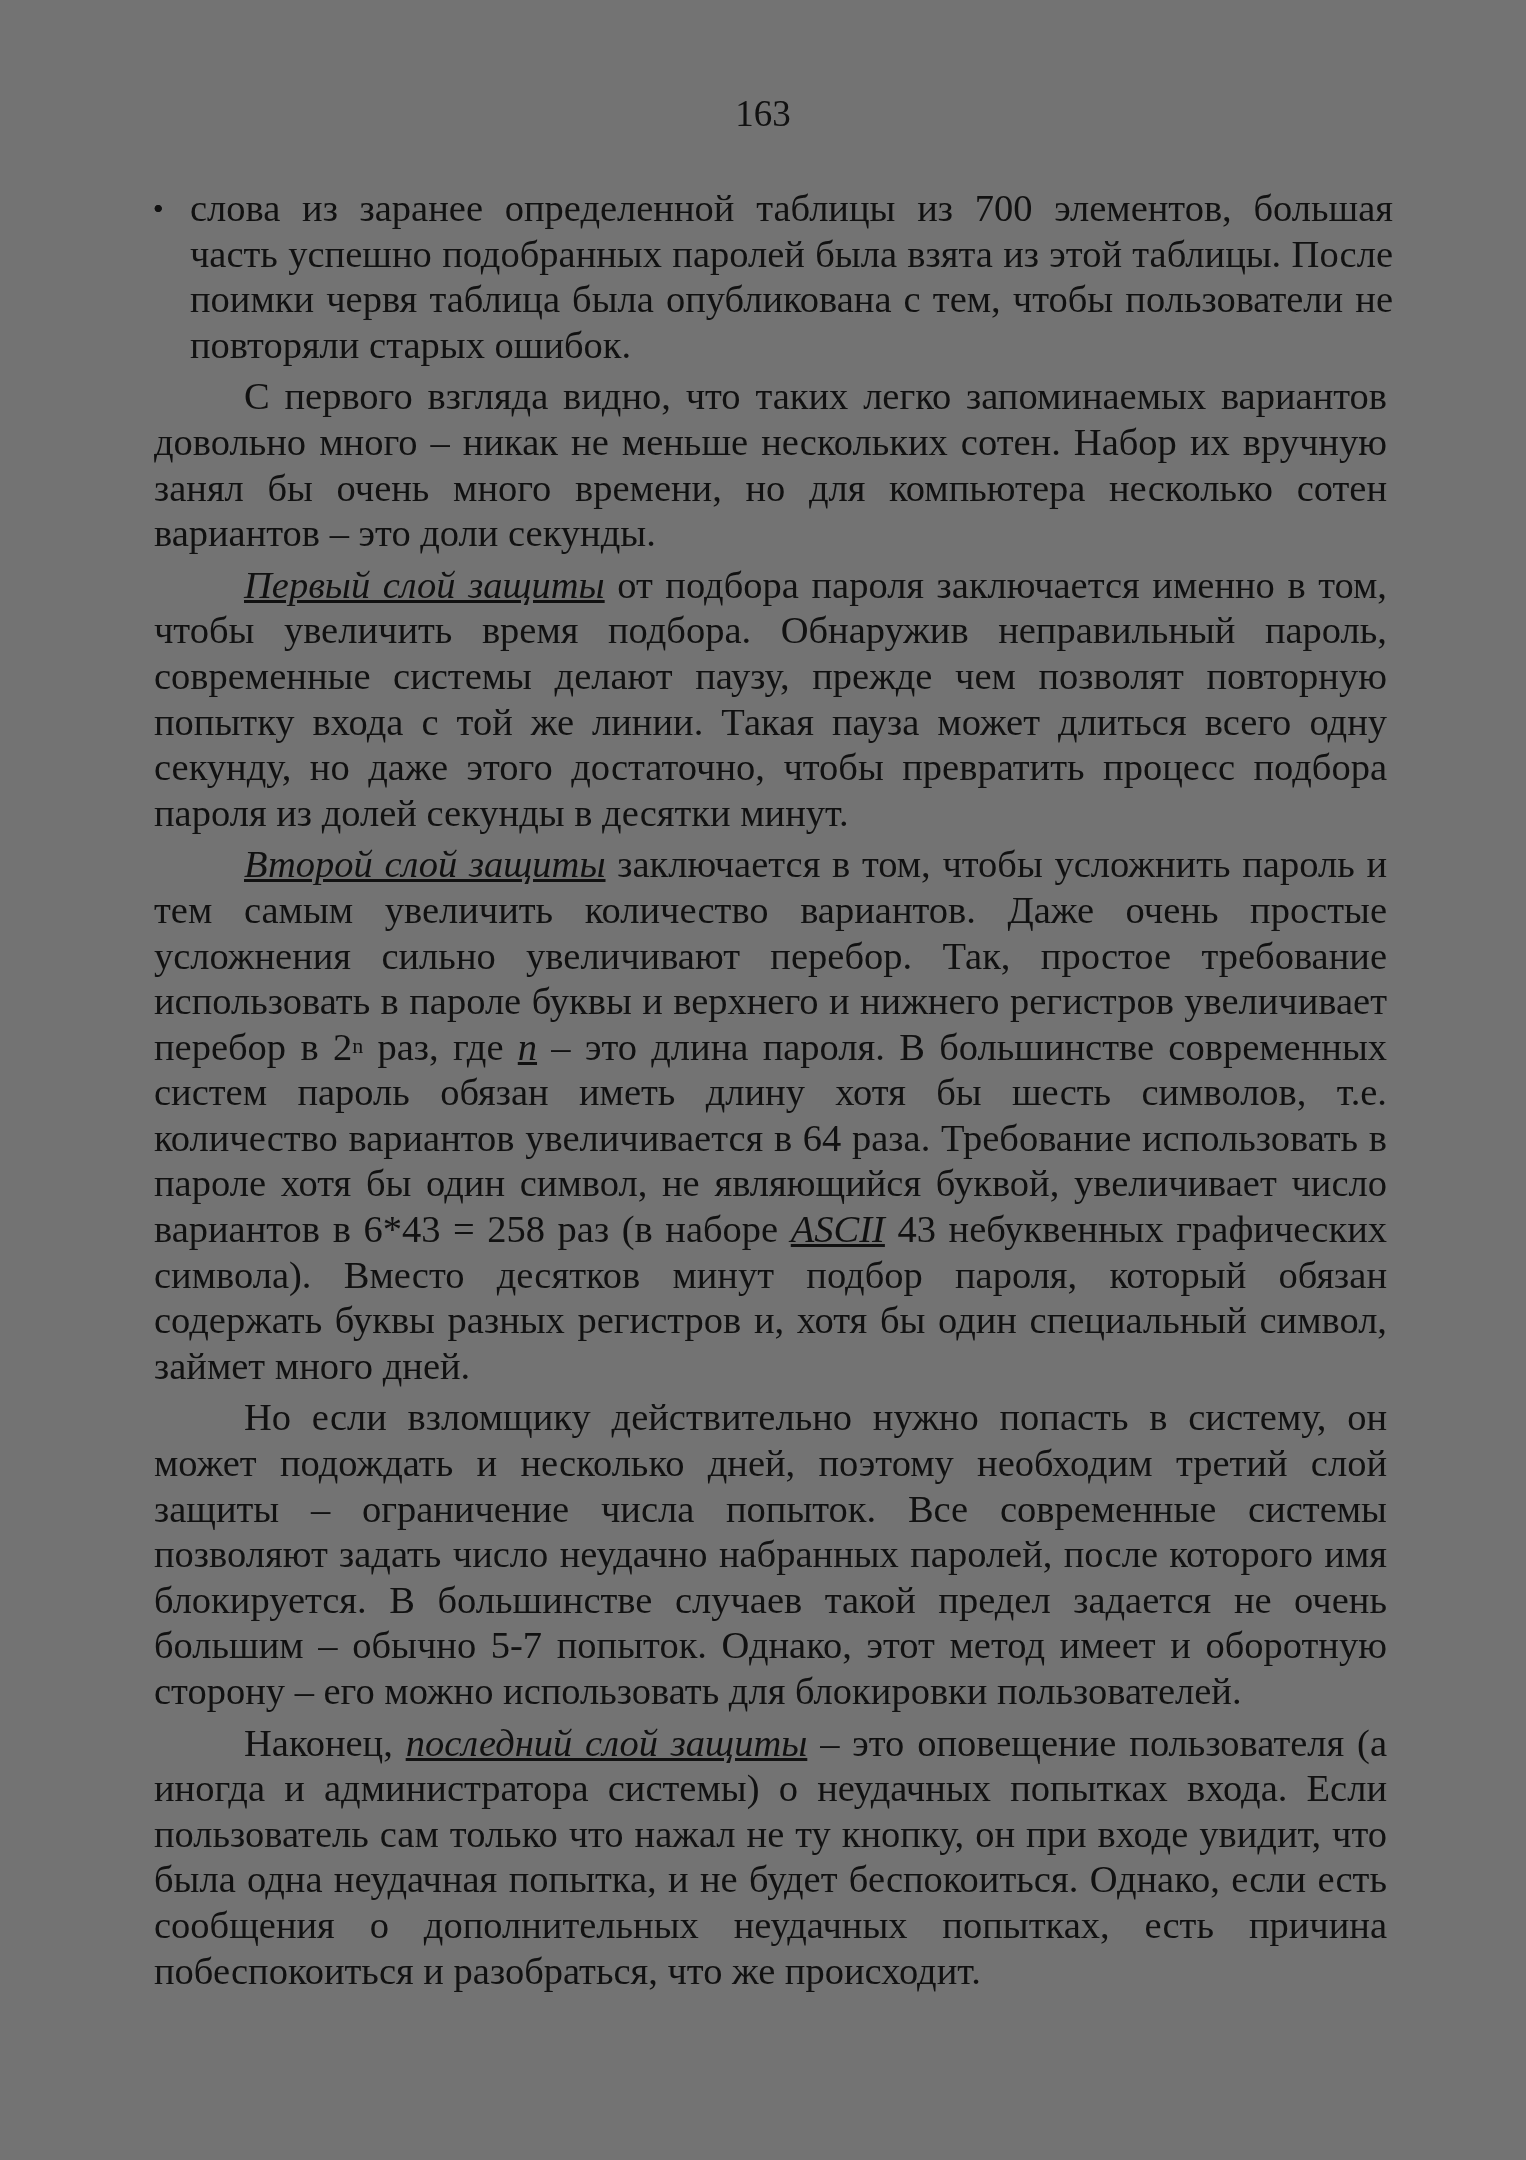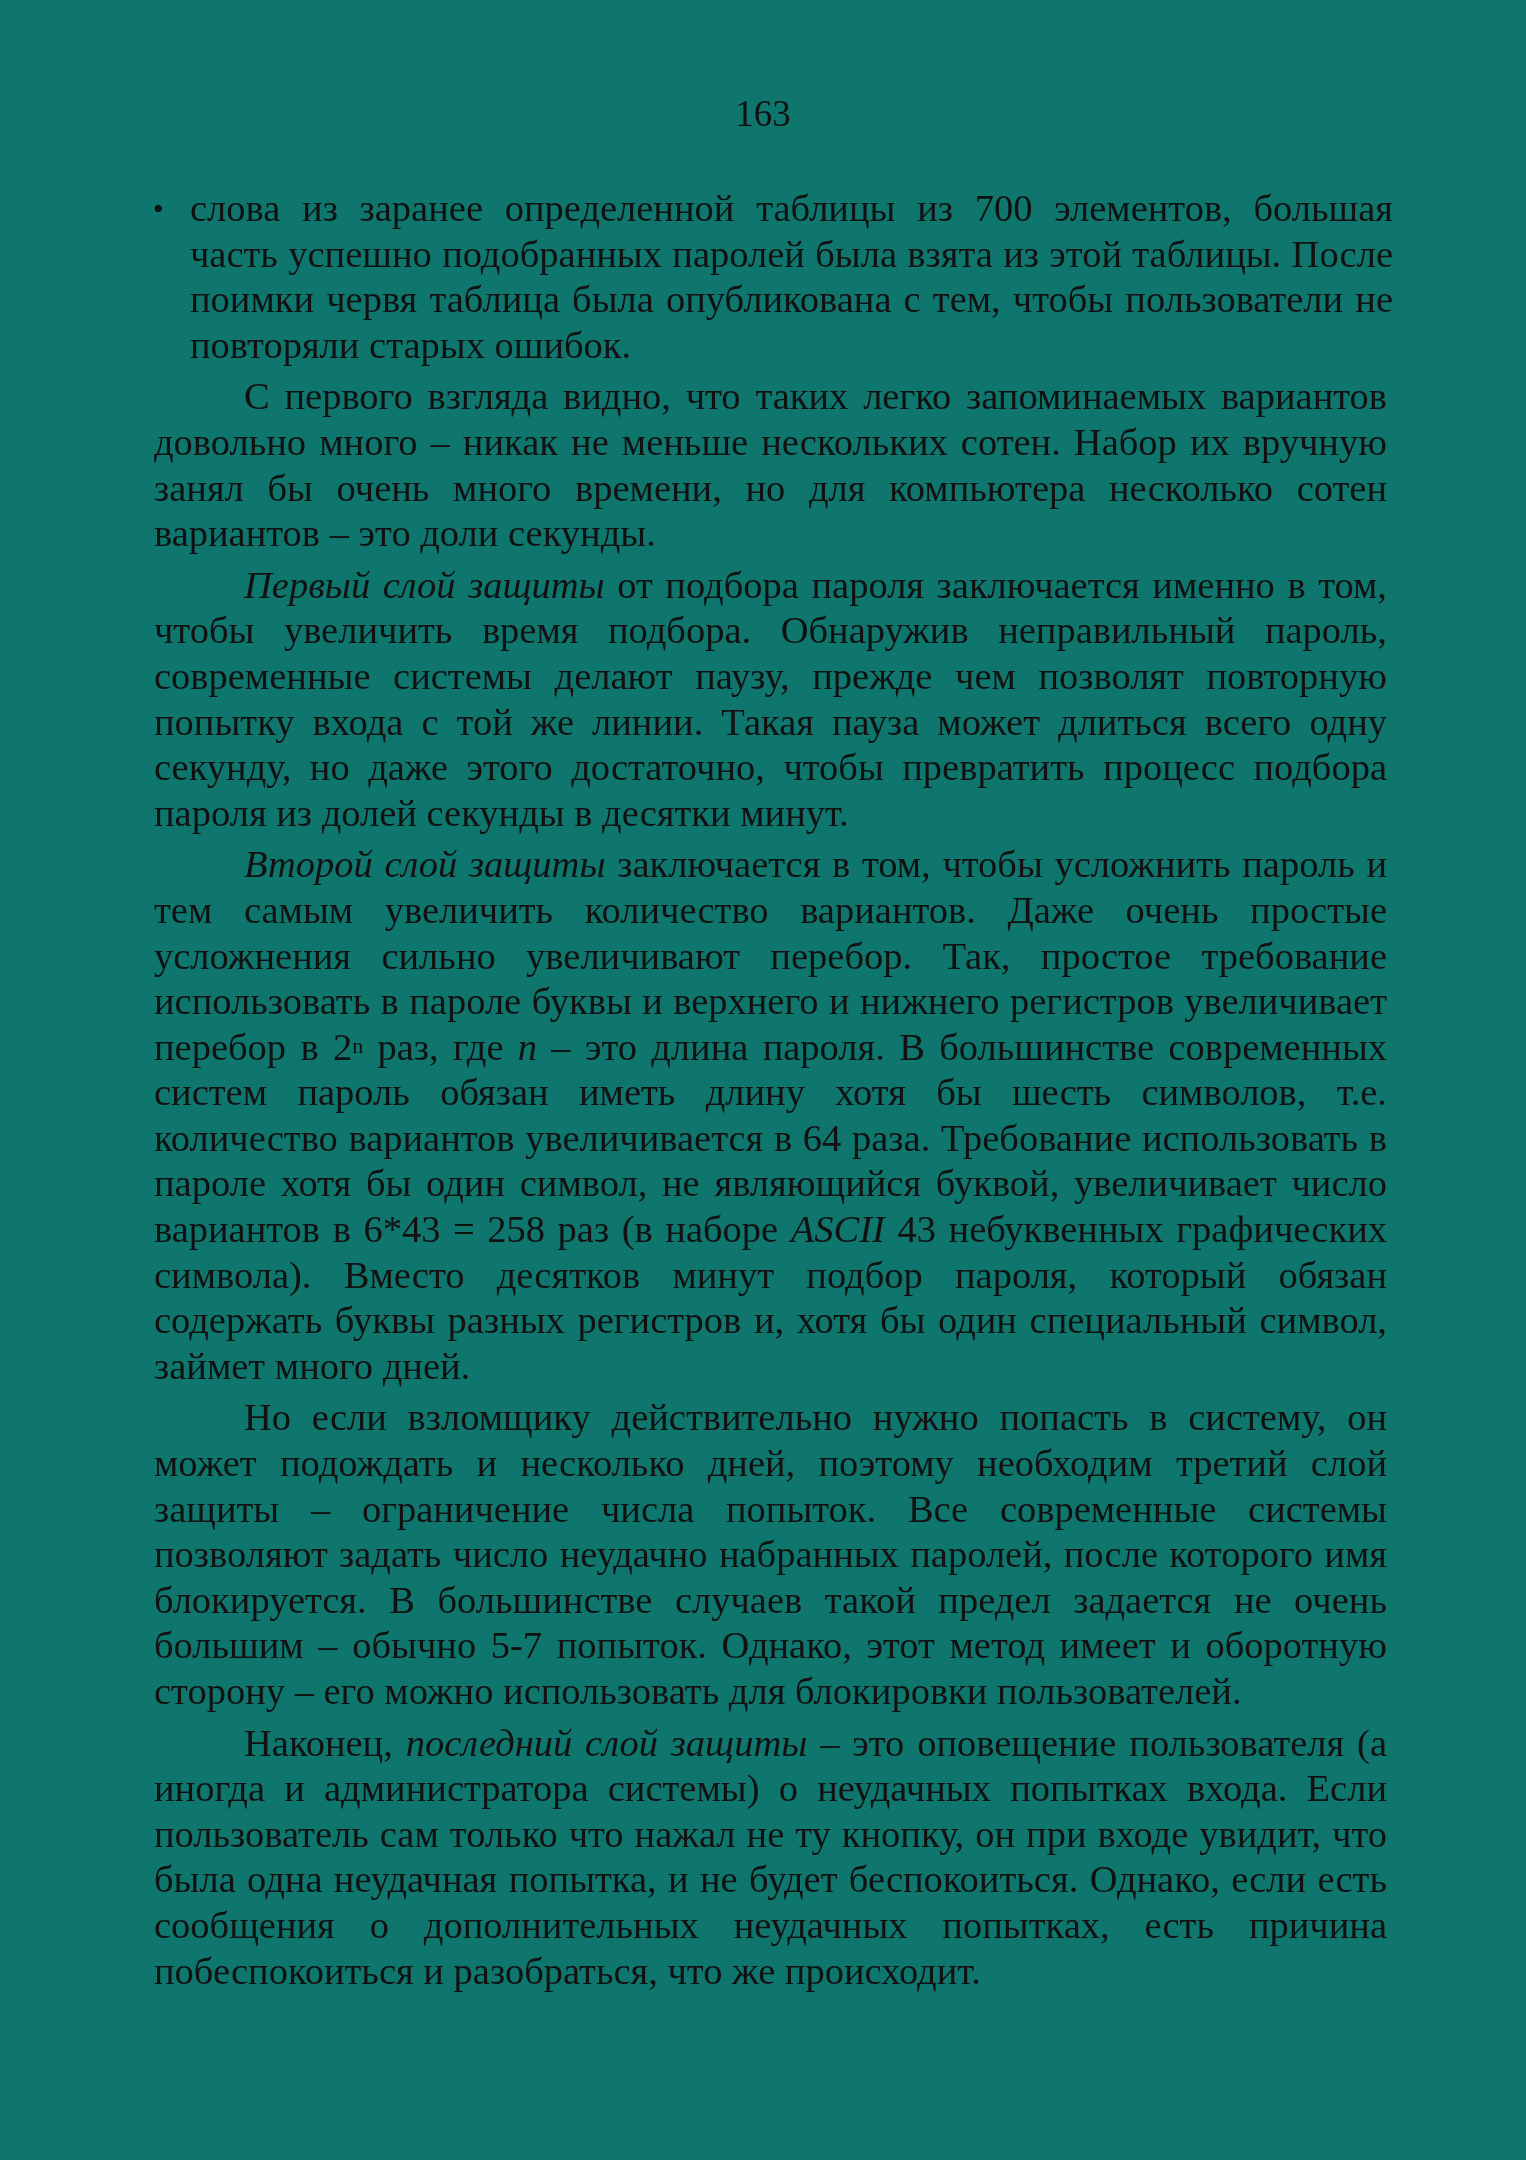--- a/index.html
+++ b/index.html
@@ -1,28 +1,28 @@
 <!DOCTYPE html>
 <html><head>
 <meta charset="utf-8">
 <style>
   html, body { margin:0; padding:0; background:#ffffff; }
   body { width:1526px; height:2160px; position:relative; overflow:hidden; }
-  .page { position:absolute; left:0; top:0; width:1526px; height:2160px; background:#0f766e; color:#111; }
+  .page { position:absolute; left:0; top:0; width:1526px; height:2160px; background:#737373; color:#111; }
   .page-number { position:absolute; top:92px; left:0; width:1526px; text-align:center;
     font-family:"Liberation Serif","DejaVu Serif",serif; font-size:37px; line-height:44px; }
   .body-text { position:absolute; left:148px; top:186px; width:1245px;
     font-family:"Liberation Serif","DejaVu Serif",serif; font-size:38.5px; line-height:45.6px;
     text-align:justify; }
   .body-text p { margin:6px; text-indent:90px; hyphens:manual; }
   ul.bullets { list-style:none; margin:0; padding:0; }
   ul.bullets li { position:relative; padding-left:42px; text-align:justify; }
   ul.bullets li .bullet { position:absolute; left:5px; top:0; font-size:30px; }
   .sup { font-size:22px; vertical-align:top; position:relative; top:-2px; }
-  em, .it { font-style:italic; }
+  em, .it { font-style:italic;text-decoration:underline; }
 </style>
 </head>
 <body>
 
 <div class="page">
   <div class="page-number">163</div>
 
   <div class="body-text">
     <ul class="bullets">
       <li>

